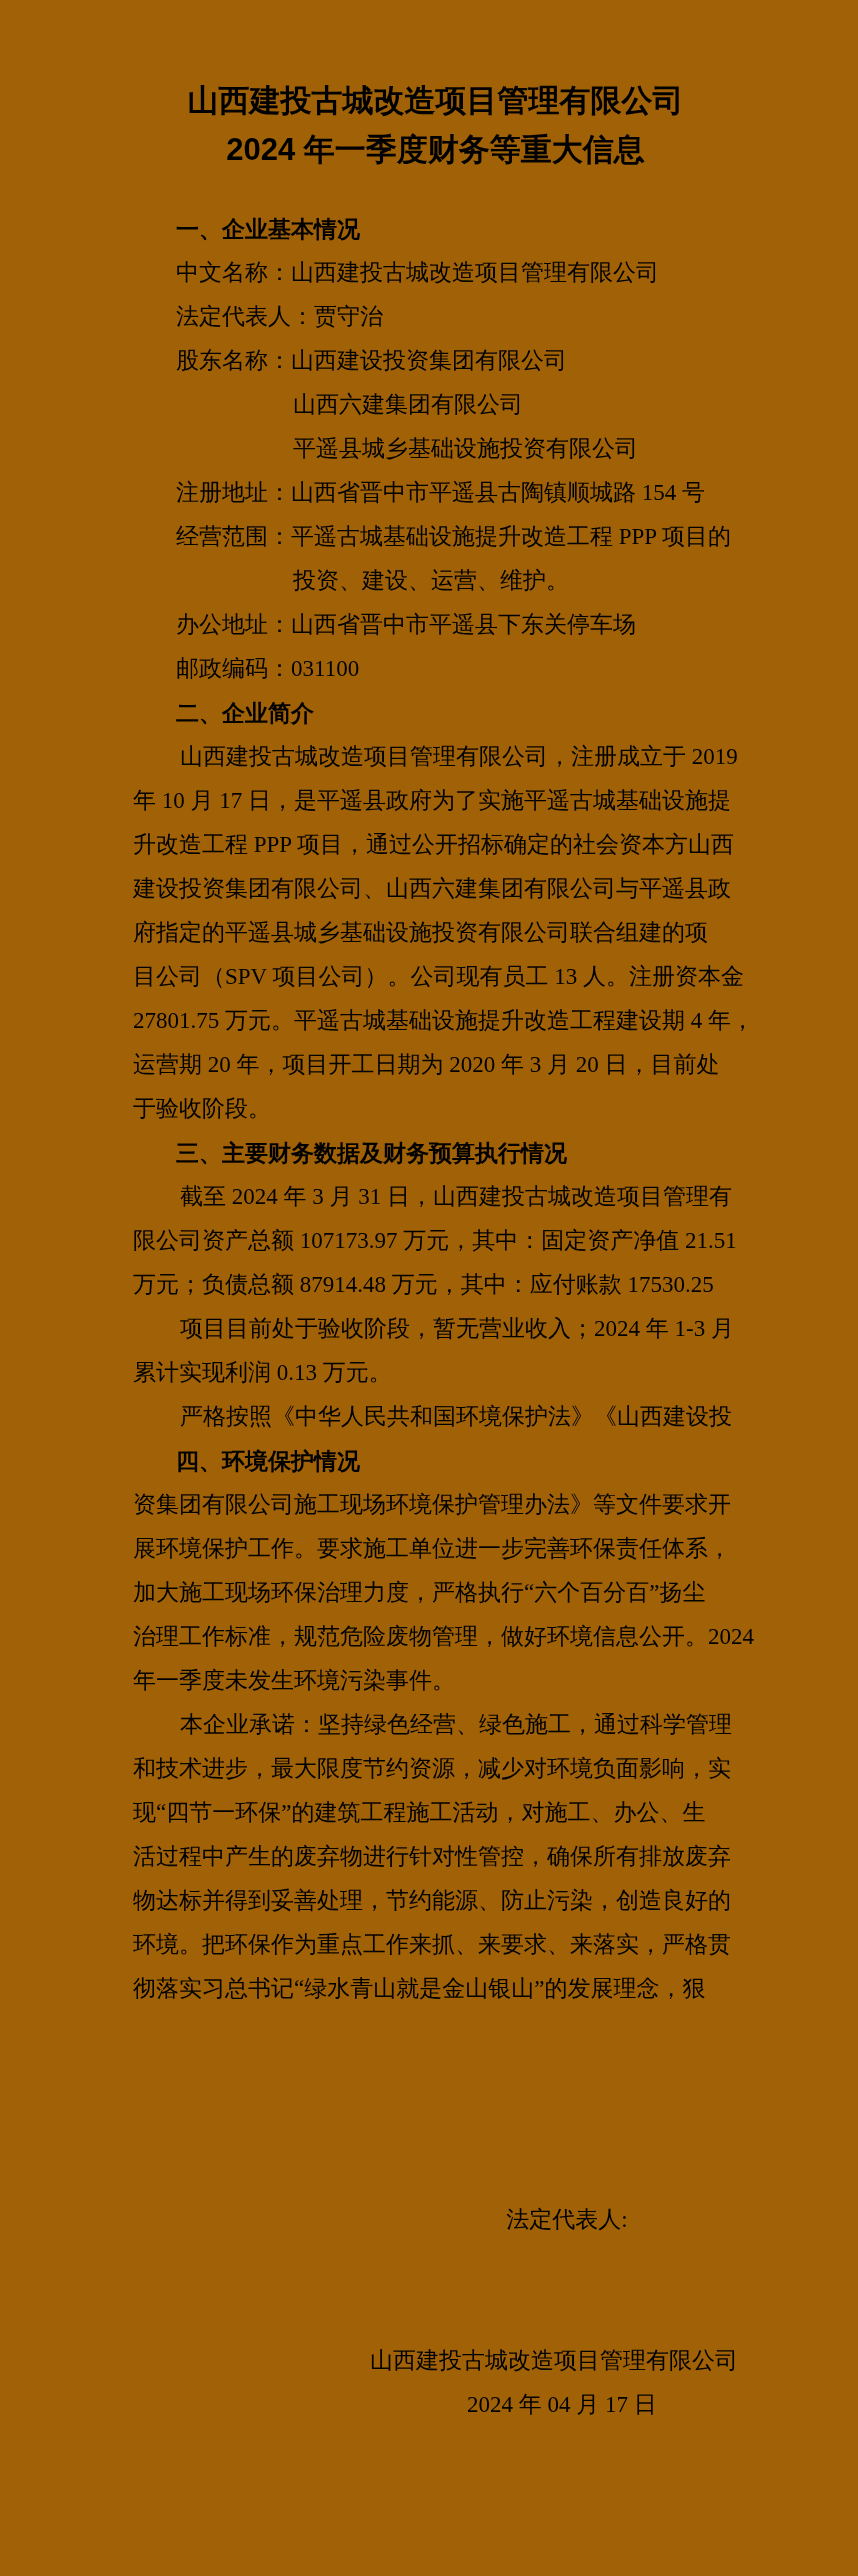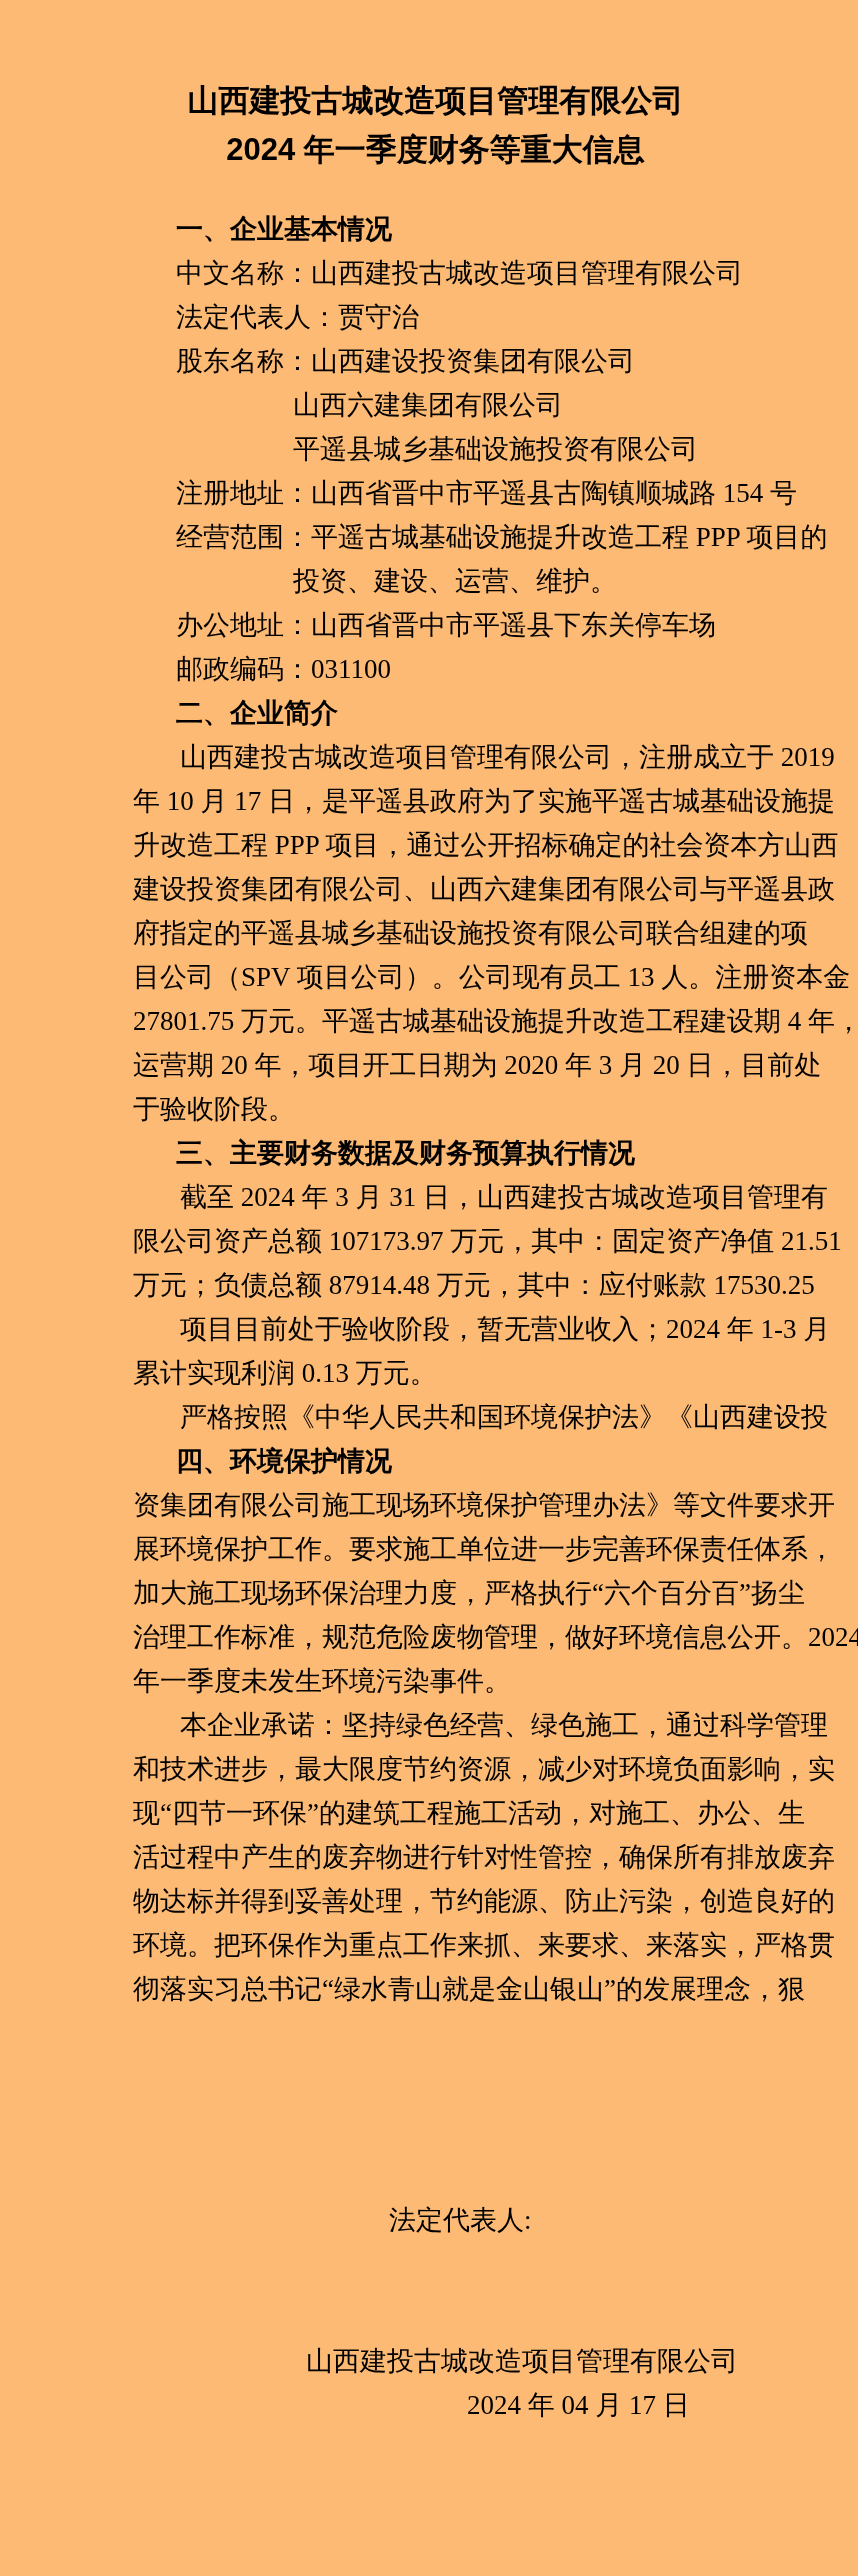--- a/index.html
+++ b/index.html
@@ -15,21 +15,21 @@
   }
 
   .doc {
     position: absolute;
     top: 76px;
     left: 133px;
     width: 612px;
   }
 
   .line {
-    font-size: 27px;
+    font-size: 23px;
     line-height: 44px;
     height: 44px;
     white-space: nowrap;
     color: #000000;
   }
 
   
   .title {
     font-family: "Liberation Sans", sans-serif;
     font-weight: bold;
@@ -53,33 +53,33 @@
   
   .cont { padding-left: 160px; }
 
   
   .para-first { padding-left: 47px; }
 
   .para {}
   .para-end {}
 
   
-  .sign-label { padding-left: 256px; }
+  .sign-label { padding-left: 256px; text-align: center; }
   .sign-company { width: 605px; text-align: right; }
   .sign-date { padding-left: 334px; }
 
   
   .gap-title { margin-top: 33px; }
   .gap-sign { margin-top: 187px; }
   .gap-company { margin-top: 97px; }
 </style>
 </head>
 <body>
 
-<div class="page" style="background: #fdba74; color: rgb(0, 0, 0);">
+<div class="page" style="background: #a16207; color: rgb(0, 0, 0);">
   <div class="doc" id="doc-body">
       <div class="line title">山西建投古城改造项目管理有限公司</div>
       <div class="line title">2024 年一季度财务等重大信息</div>
       <div class="line heading gap-title">一、企业基本情况</div>
       <div class="line field">中文名称：山西建投古城改造项目管理有限公司</div>
       <div class="line field">法定代表人：贾守治</div>
       <div class="line field">股东名称：山西建设投资集团有限公司</div>
       <div class="line cont">山西六建集团有限公司</div>
       <div class="line cont">平遥县城乡基础设施投资有限公司</div>
       <div class="line field">注册地址：山西省晋中市平遥县古陶镇顺城路 154 号</div>

